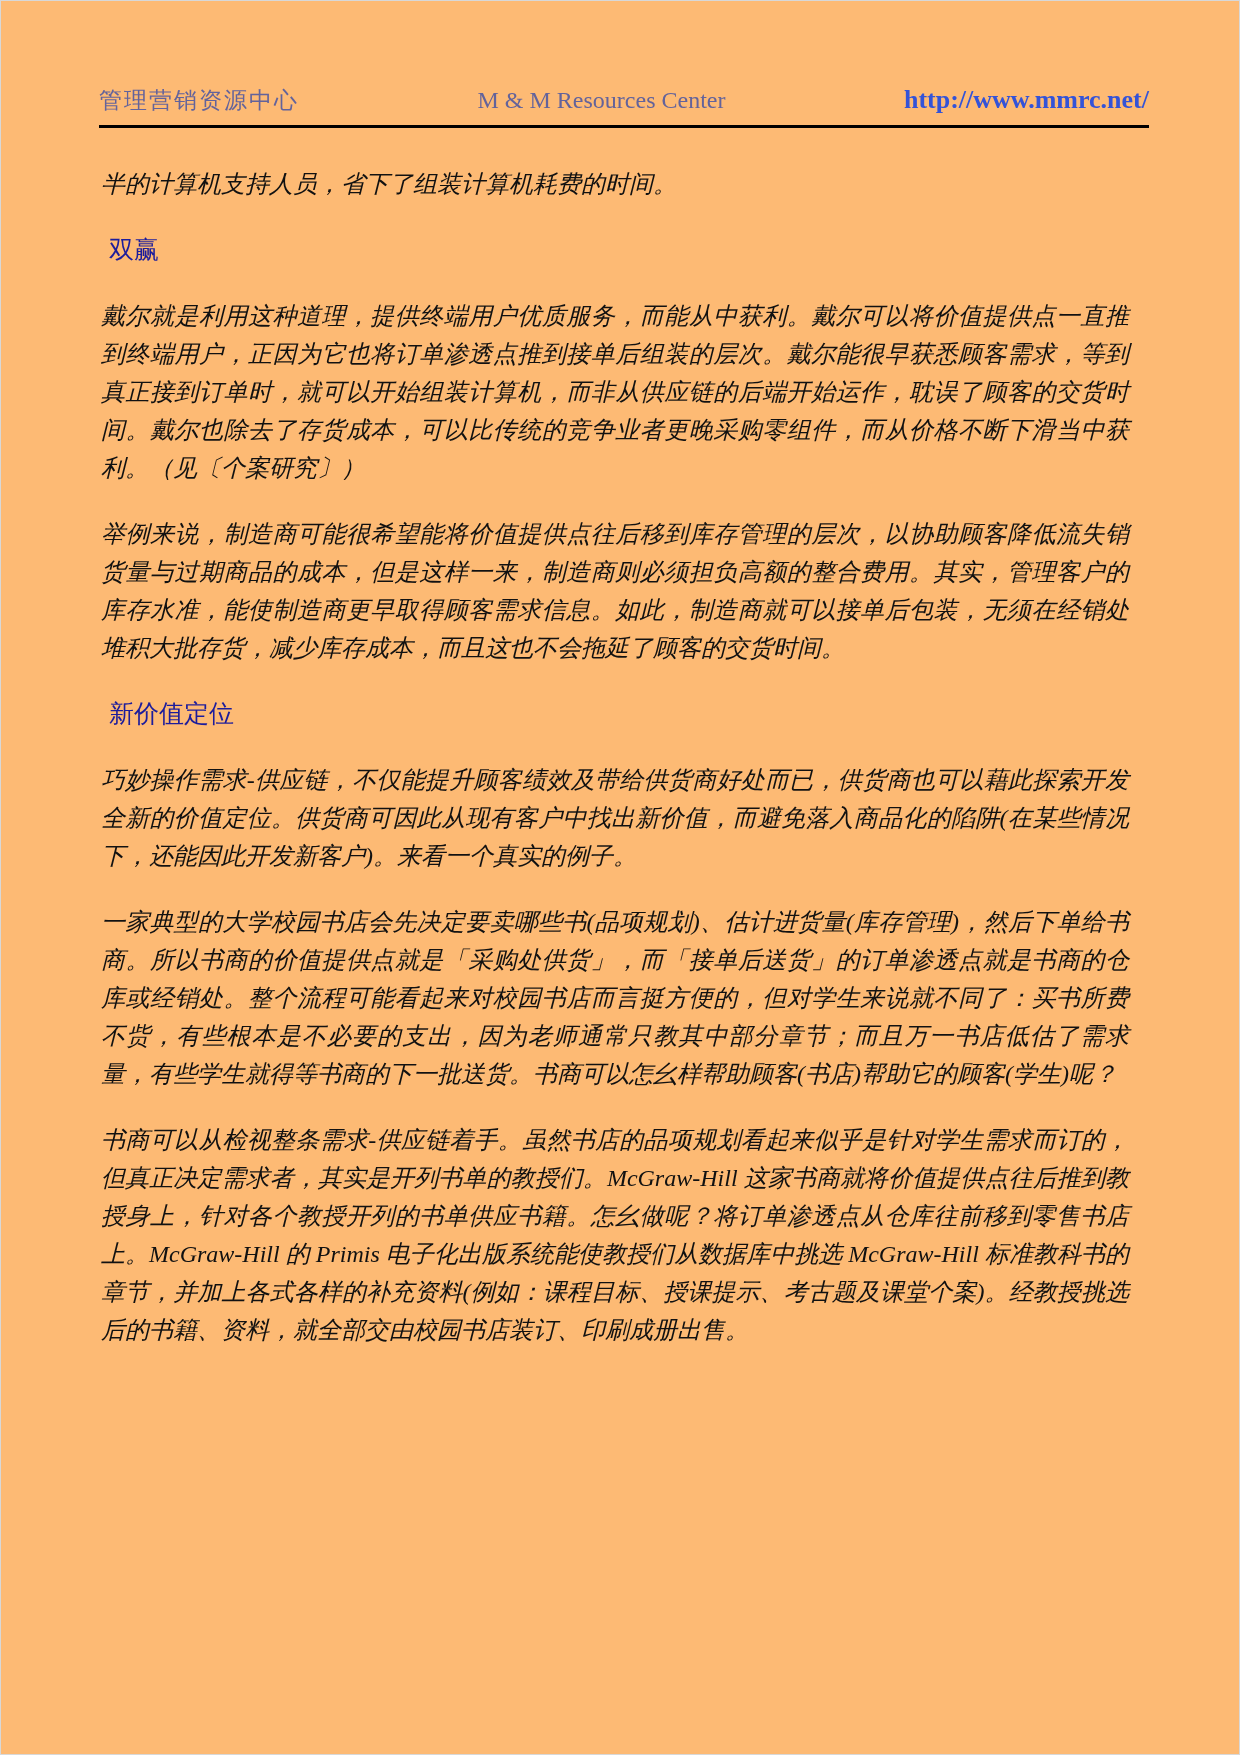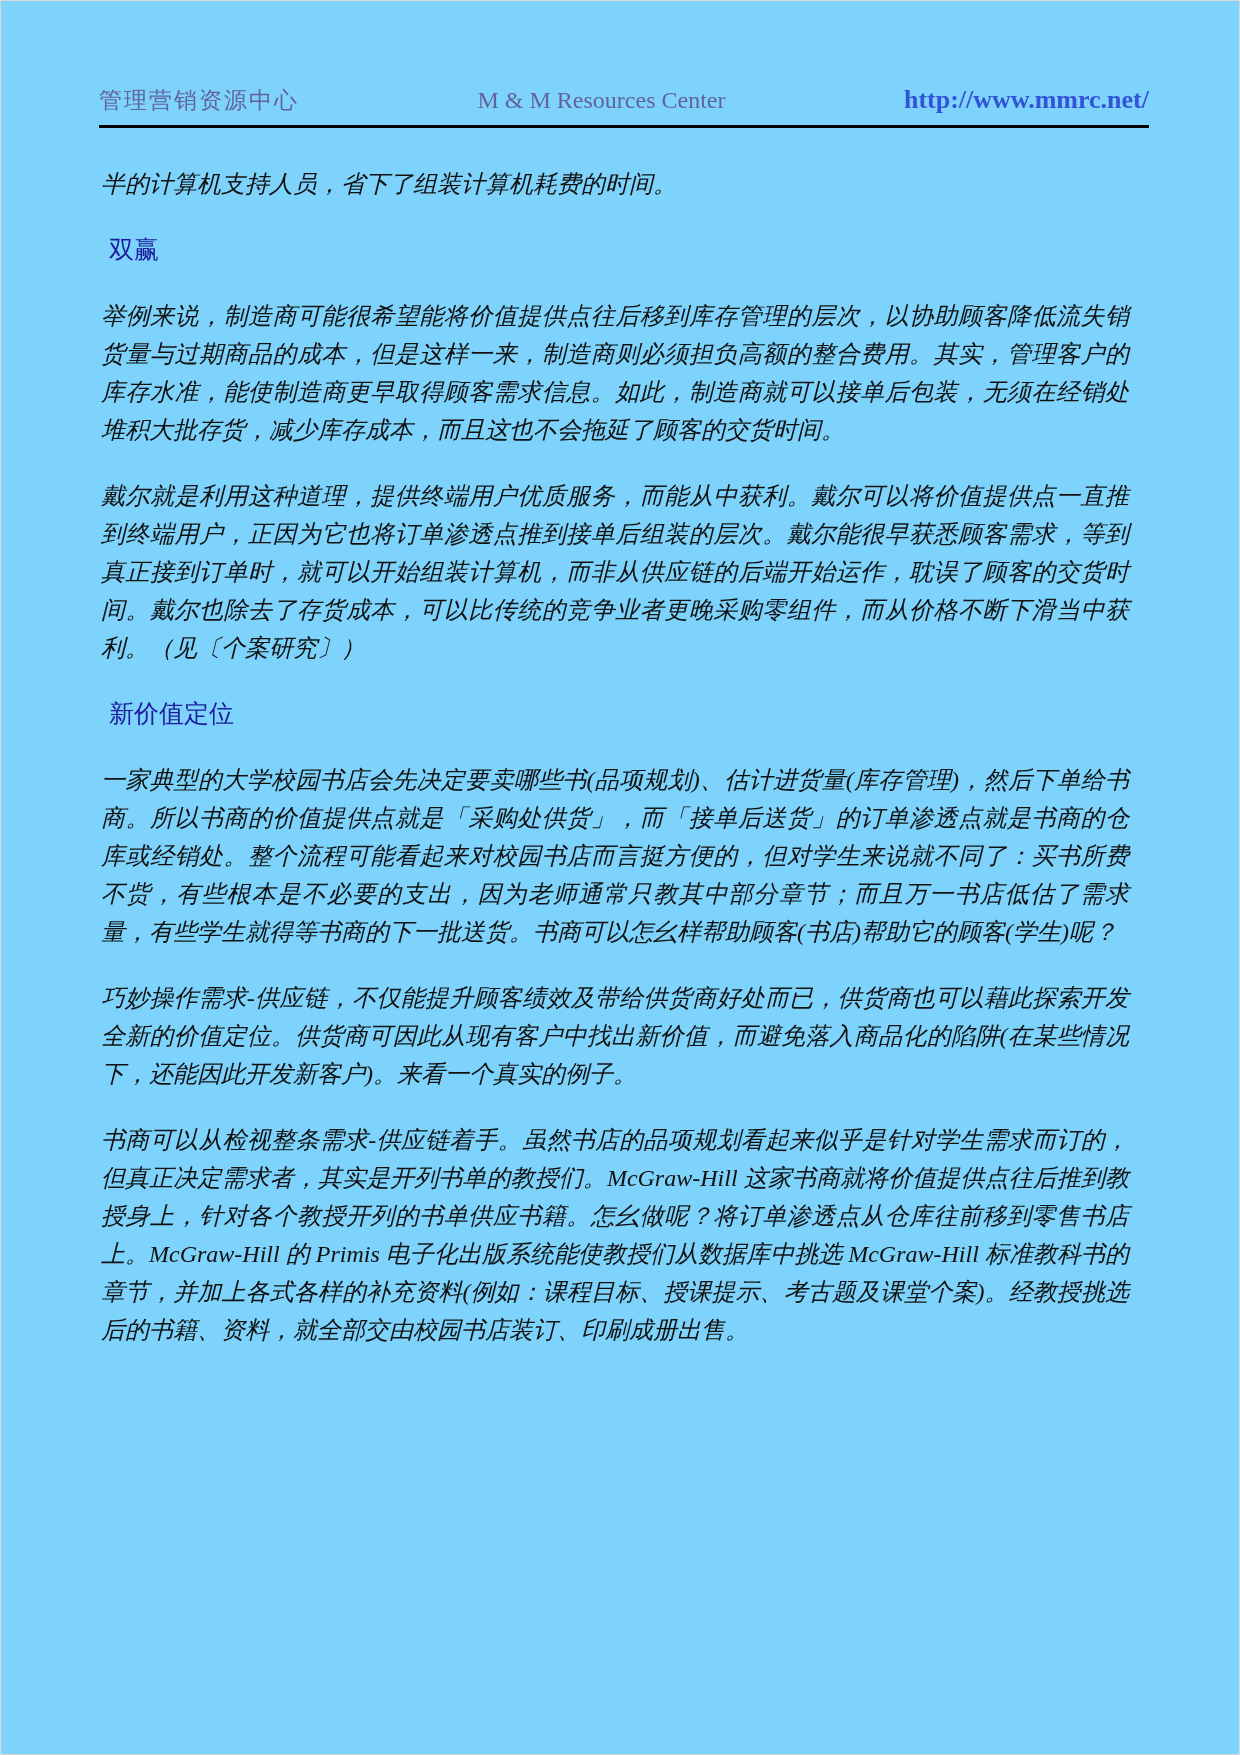--- a/index.html
+++ b/index.html
@@ -5,21 +5,21 @@
   html, body {
     margin: 0;
     padding: 0;
     background: #ffffff;
   }
   .page {
     position: relative;
     width: 1240px;
     height: 1755px;
     margin: 0 auto;
-    background: #7dd3fc;
+    background: #fdba74;
     box-sizing: border-box;
     border: 1px solid #d8d8d8;
     overflow: hidden;
     font-family: "Liberation Serif", "DejaVu Serif", serif;
   }
   .header {
     display: flex;
     justify-content: space-between;
     align-items: baseline;
     margin: 0 90px 0 98px;
@@ -69,20 +69,20 @@
 
 <div class="page">
   <div class="header">
     <span class="site-name-cn">管理营销资源中心</span>
     <span class="site-name-en">M &amp; M Resources Center</span>
     <a class="site-url" href="#">http://www.mmrc.net/</a>
   </div>
   <div class="content">
       <div class="para">半的计算机支持人员，省下了组装计算机耗费的时间。</div>
       <div class="heading">双赢</div>
+      <div class="para">戴尔就是利用这种道理，提供终端用户优质服务，而能从中获利。戴尔可以将价值提供点一直推到终端用户，正因为它也将订单渗透点推到接单后组装的层次。戴尔能很早获悉顾客需求，等到真正接到订单时，就可以开始组装计算机，而非从供应链的后端开始运作，耽误了顾客的交货时间。戴尔也除去了存货成本，可以比传统的竞争业者更晚采购零组件，而从价格不断下滑当中获利。（见〔个案研究〕）</div>
       <div class="para">举例来说，制造商可能很希望能将价值提供点往后移到库存管理的层次，以协助顾客降低流失销货量与过期商品的成本，但是这样一来，制造商则必须担负高额的整合费用。其实，管理客户的库存水准，能使制造商更早取得顾客需求信息。如此，制造商就可以接单后包装，无须在经销处堆积大批存货，减少库存成本，而且这也不会拖延了顾客的交货时间。</div>
-      <div class="para">戴尔就是利用这种道理，提供终端用户优质服务，而能从中获利。戴尔可以将价值提供点一直推到终端用户，正因为它也将订单渗透点推到接单后组装的层次。戴尔能很早获悉顾客需求，等到真正接到订单时，就可以开始组装计算机，而非从供应链的后端开始运作，耽误了顾客的交货时间。戴尔也除去了存货成本，可以比传统的竞争业者更晚采购零组件，而从价格不断下滑当中获利。（见〔个案研究〕）</div>
       <div class="heading">新价值定位</div>
+      <div class="para">巧妙操作需求-供应链，不仅能提升顾客绩效及带给供货商好处而已，供货商也可以藉此探索开发全新的价值定位。供货商可因此从现有客户中找出新价值，而避免落入商品化的陷阱(在某些情况下，还能因此开发新客户)。来看一个真实的例子。</div>
       <div class="para">一家典型的大学校园书店会先决定要卖哪些书(品项规划)、估计进货量(库存管理)，然后下单给书商。所以书商的价值提供点就是「采购处供货」，而「接单后送货」的订单渗透点就是书商的仓库或经销处。整个流程可能看起来对校园书店而言挺方便的，但对学生来说就不同了：买书所费不赀，有些根本是不必要的支出，因为老师通常只教其中部分章节；而且万一书店低估了需求量，有些学生就得等书商的下一批送货。书商可以怎幺样帮助顾客(书店)帮助它的顾客(学生)呢？</div>
-      <div class="para">巧妙操作需求-供应链，不仅能提升顾客绩效及带给供货商好处而已，供货商也可以藉此探索开发全新的价值定位。供货商可因此从现有客户中找出新价值，而避免落入商品化的陷阱(在某些情况下，还能因此开发新客户)。来看一个真实的例子。</div>
       <div class="para">书商可以从检视整条需求-供应链着手。虽然书店的品项规划看起来似乎是针对学生需求而订的，但真正决定需求者，其实是开列书单的教授们。McGraw-Hill 这家书商就将价值提供点往后推到教授身上，针对各个教授开列的书单供应书籍。怎幺做呢？将订单渗透点从仓库往前移到零售书店上。McGraw-Hill 的 Primis 电子化出版系统能使教授们从数据库中挑选 McGraw-Hill 标准教科书的章节，并加上各式各样的补充资料(例如：课程目标、授课提示、考古题及课堂个案)。经教授挑选后的书籍、资料，就全部交由校园书店装订、印刷成册出售。</div>
     </div>
 </div>
 
 </body></html>

